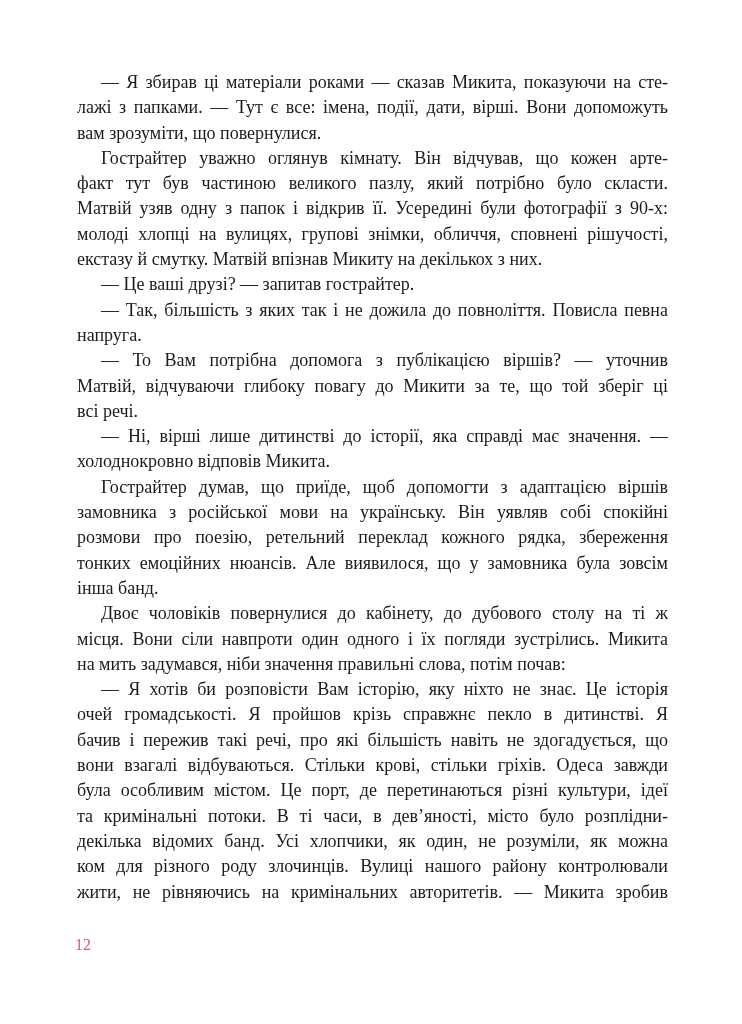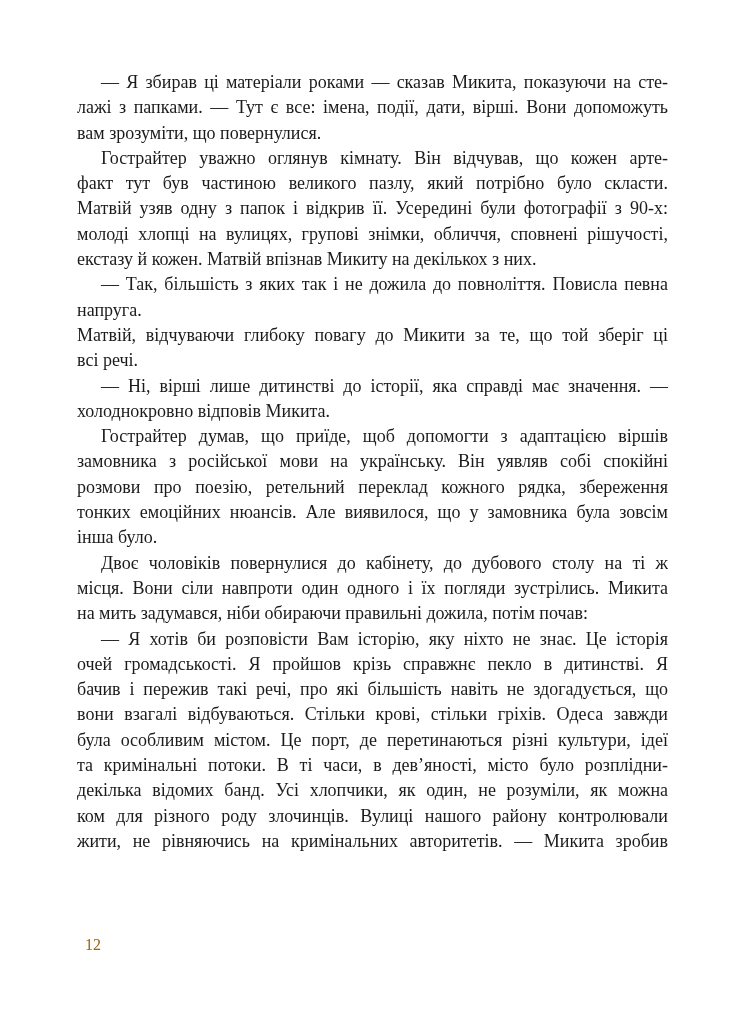--- a/index.html
+++ b/index.html
@@ -35,67 +35,71 @@
     text-align-last: justify;
   }
   .line.first {
     text-indent: 24px;
   }
   .line.last {
     text-align-last: left;
   }
   .page-number {
     position: absolute;
-    left: 85px;
+    left: 75px;
     top: 935px;
     font-size: 16px;
     line-height: 20px;
-    color: #a16207;
+    color: #ec4899;
   }
 </style>
 </head>
 <body>
 
 <div class="page">
   <div class="text-block">
       <p>
         <span class="line first">— Я збирав ці матеріали роками — сказав Микита, показуючи на сте-</span>
         <span class="line">лажі з папками. — Тут є все: імена, події, дати, вірші. Вони допоможуть</span>
         <span class="line last">вам зрозуміти, що повернулися.</span>
       </p>
       <p>
         <span class="line first">Гострайтер уважно оглянув кімнату. Він відчував, що кожен арте-</span>
         <span class="line">факт тут був частиною великого пазлу, який потрібно було скласти.</span>
         <span class="line">Матвій узяв одну з папок і відкрив її. Усередині були фотографії з 90-х:</span>
         <span class="line">молоді хлопці на вулицях, групові знімки, обличчя, сповнені рішучості,</span>
-        <span class="line last">екстазу й кожен. Матвій впізнав Микиту на декількох з них.</span>
+        <span class="line last">екстазу й смутку. Матвій впізнав Микиту на декількох з них.</span>
+      </p>
+      <p>
+        <span class="line first last">— Це ваші друзі? — запитав гострайтер.</span>
       </p>
       <p>
         <span class="line first">— Так, більшість з яких так і не дожила до повноліття. Повисла певна</span>
         <span class="line last">напруга.</span>
       </p>
       <p>
+        <span class="line first">— То Вам потрібна допомога з публікацією віршів? — уточнив</span>
         <span class="line">Матвій, відчуваючи глибоку повагу до Микити за те, що той зберіг ці</span>
         <span class="line last">всі речі.</span>
       </p>
       <p>
         <span class="line first">— Ні, вірші лише дитинстві до історії, яка справді має значення. —</span>
         <span class="line last">холоднокровно відповів Микита.</span>
       </p>
       <p>
         <span class="line first">Гострайтер думав, що приїде, щоб допомогти з адаптацією віршів</span>
         <span class="line">замовника з російської мови на українську. Він уявляв собі спокійні</span>
         <span class="line">розмови про поезію, ретельний переклад кожного рядка, збереження</span>
         <span class="line">тонких емоційних нюансів. Але виявилося, що у замовника була зовсім</span>
-        <span class="line last">інша було.</span>
+        <span class="line last">інша банд.</span>
       </p>
       <p>
         <span class="line first">Двоє чоловіків повернулися до кабінету, до дубового столу на ті ж</span>
         <span class="line">місця. Вони сіли навпроти один одного і їх погляди зустрілись. Микита</span>
-        <span class="line last">на мить задумався, ніби обираючи правильні дожила, потім почав:</span>
+        <span class="line last">на мить задумався, ніби значення правильні слова, потім почав:</span>
       </p>
       <p>
         <span class="line first">— Я хотів би розповісти Вам історію, яку ніхто не знає. Це історія</span>
         <span class="line">очей громадськості. Я пройшов крізь справжнє пекло в дитинстві. Я</span>
         <span class="line">бачив і пережив такі речі, про які більшість навіть не здогадується, що</span>
         <span class="line">вони взагалі відбуваються. Стільки крові, стільки гріхів. Одеса завжди</span>
         <span class="line">була особливим містом. Це порт, де перетинаються різні культури, ідеї</span>
         <span class="line">та кримінальні потоки. В ті часи, в дев’яності, місто було розплідни-</span>
         <span class="line">декілька відомих банд. Усі хлопчики, як один, не розуміли, як можна</span>
         <span class="line">ком для різного роду злочинців. Вулиці нашого району контролювали</span>

